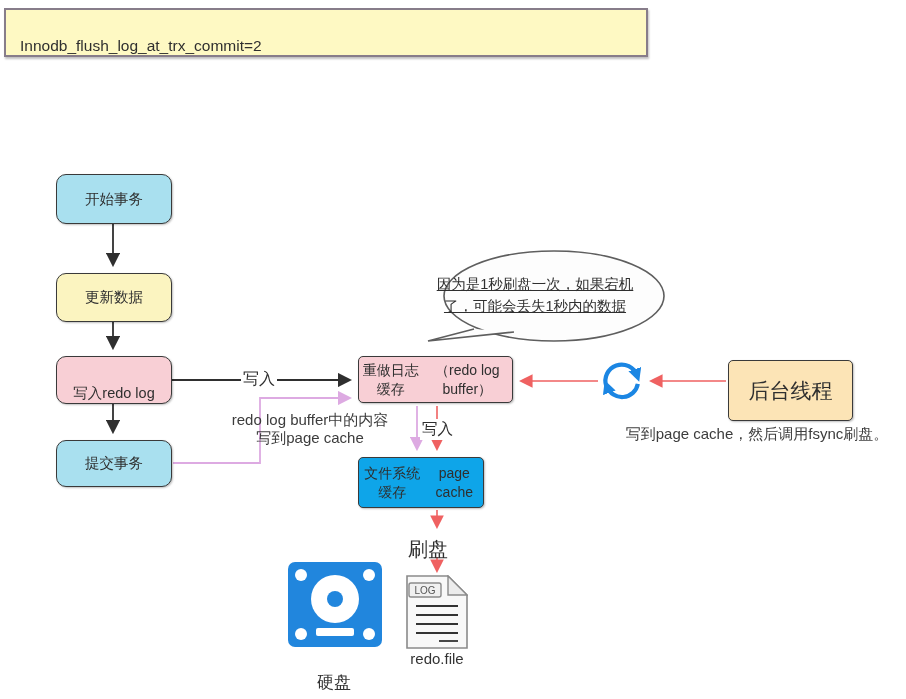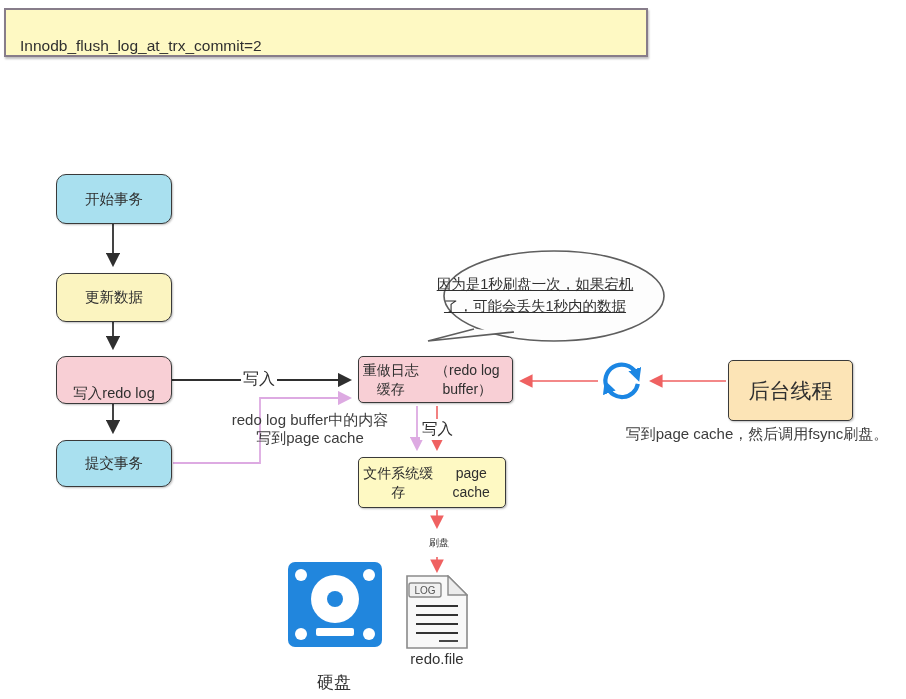--- a/index.html
+++ b/index.html
@@ -40,27 +40,27 @@
   .s3{left:56px;top:356px;width:116px;height:48px;align-items:flex-end;}
   .s4{left:56px;top:440px;width:116px;height:47px;}
   
   .node{
     position:absolute;border:1.6px solid #3a3a3a;border-radius:5px;
     display:flex;flex-direction:row;align-items:center;justify-content:center;
     box-shadow:1px 1px 2px rgba(0,0,0,.25);font-size:14px;color:#2f2f2f;
     line-height:19px;box-sizing:border-box;text-align:center;
   }
   .redo-buffer{left:358px;top:356px;width:155px;height:47px;background:#f8cfd5;}
-  .page-cache{left:358px;top:457px;width:148px;height:51px;background:#fef9c3;}
+  .page-cache{left:358px;top:457px;width:126px;height:51px;background:#0ea5e9;}
   .thread{left:728px;top:348px;width:125px;height:61px;background:#fce4b6;font-size:21px;margin-top:12px;}
   
   .lbl{position:absolute;font-size:15px;color:#2f2f2f;background:#fff;padding:0 2px;}
   .write-h{left:241px;top:369px;font-size:16px;}
   .write-v{left:420px;top:419px;font-size:15.5px;}
-  .flush{left:406px;top:536px;width:62px;text-align:center;background:transparent;font-size:10px;}
+  .flush{left:406px;top:536px;width:62px;text-align:left;background:transparent;font-size:20px;}
   .commit-note{
     position:absolute;left:213px;top:411px;width:194px;text-align:center;
     font-size:15px;line-height:18px;color:#3c3c3c;background:transparent;
   }
   .bubble-text{
     position:absolute;left:424px;top:273px;width:222px;text-align:center;
     font-size:14.5px;line-height:22px;color:#2f2f2f;text-decoration:underline;
   }
   .bg-note{
     position:absolute;left:608px;top:424px;width:298px;text-align:center;

